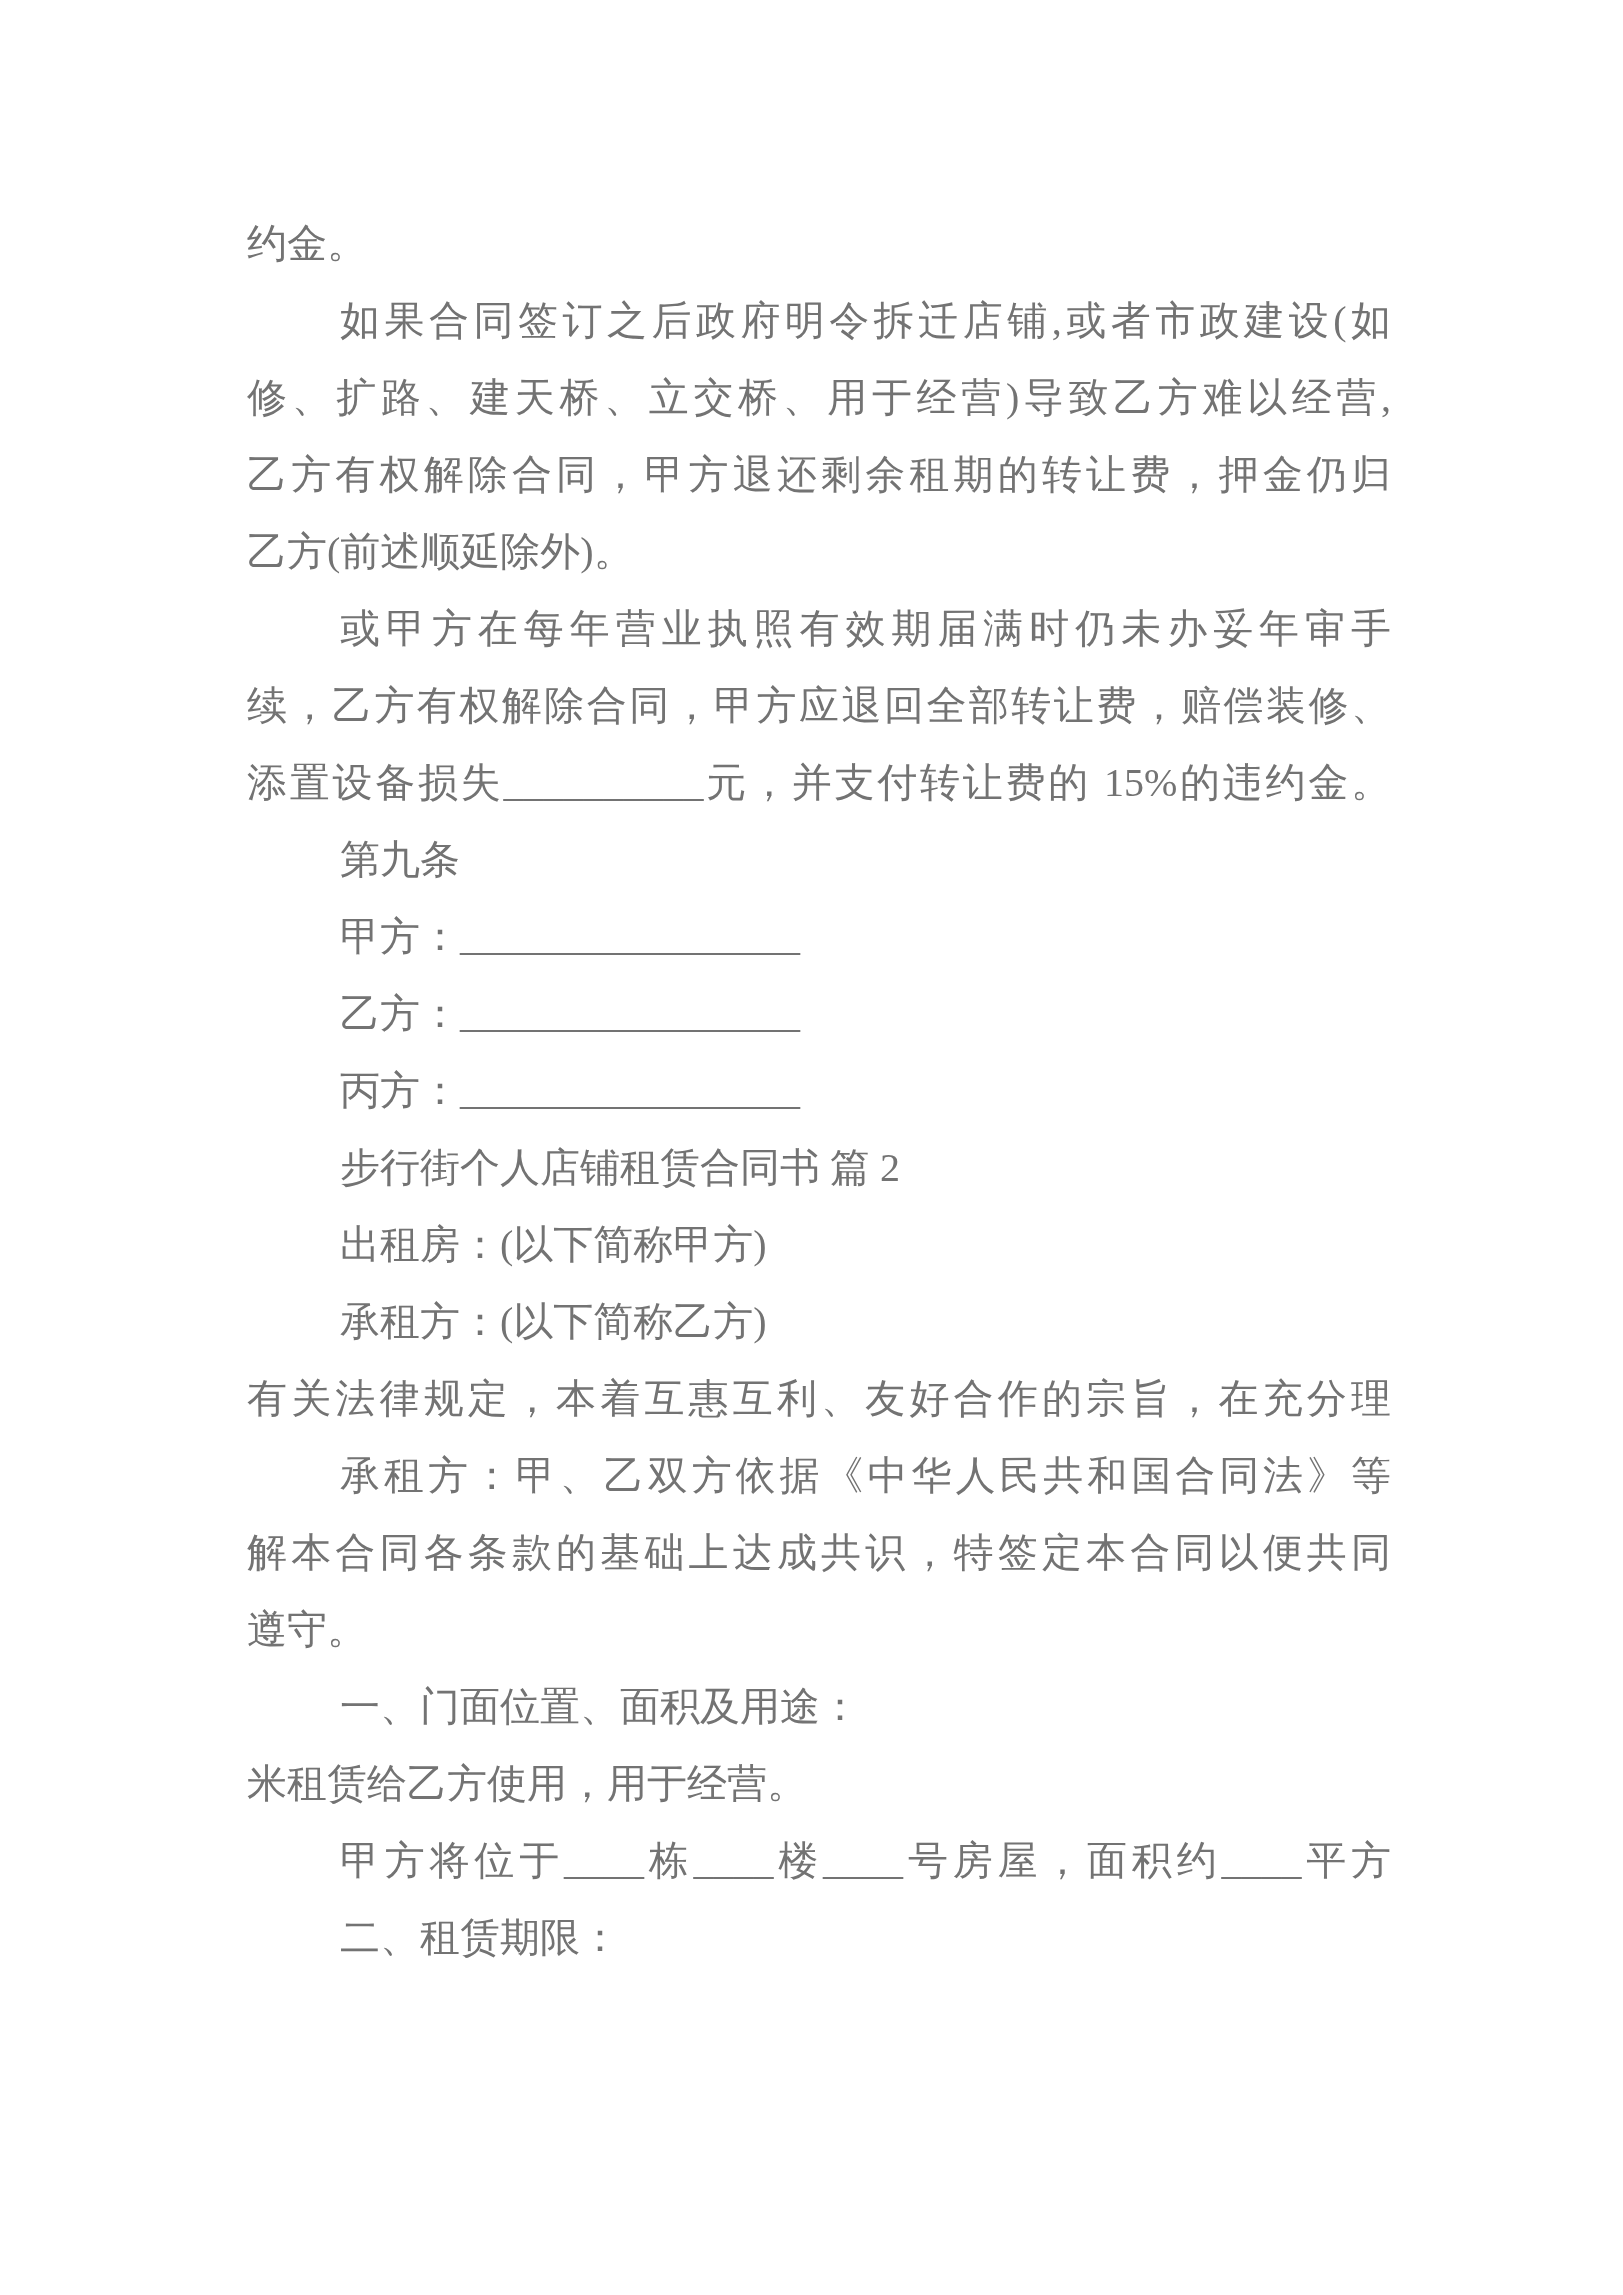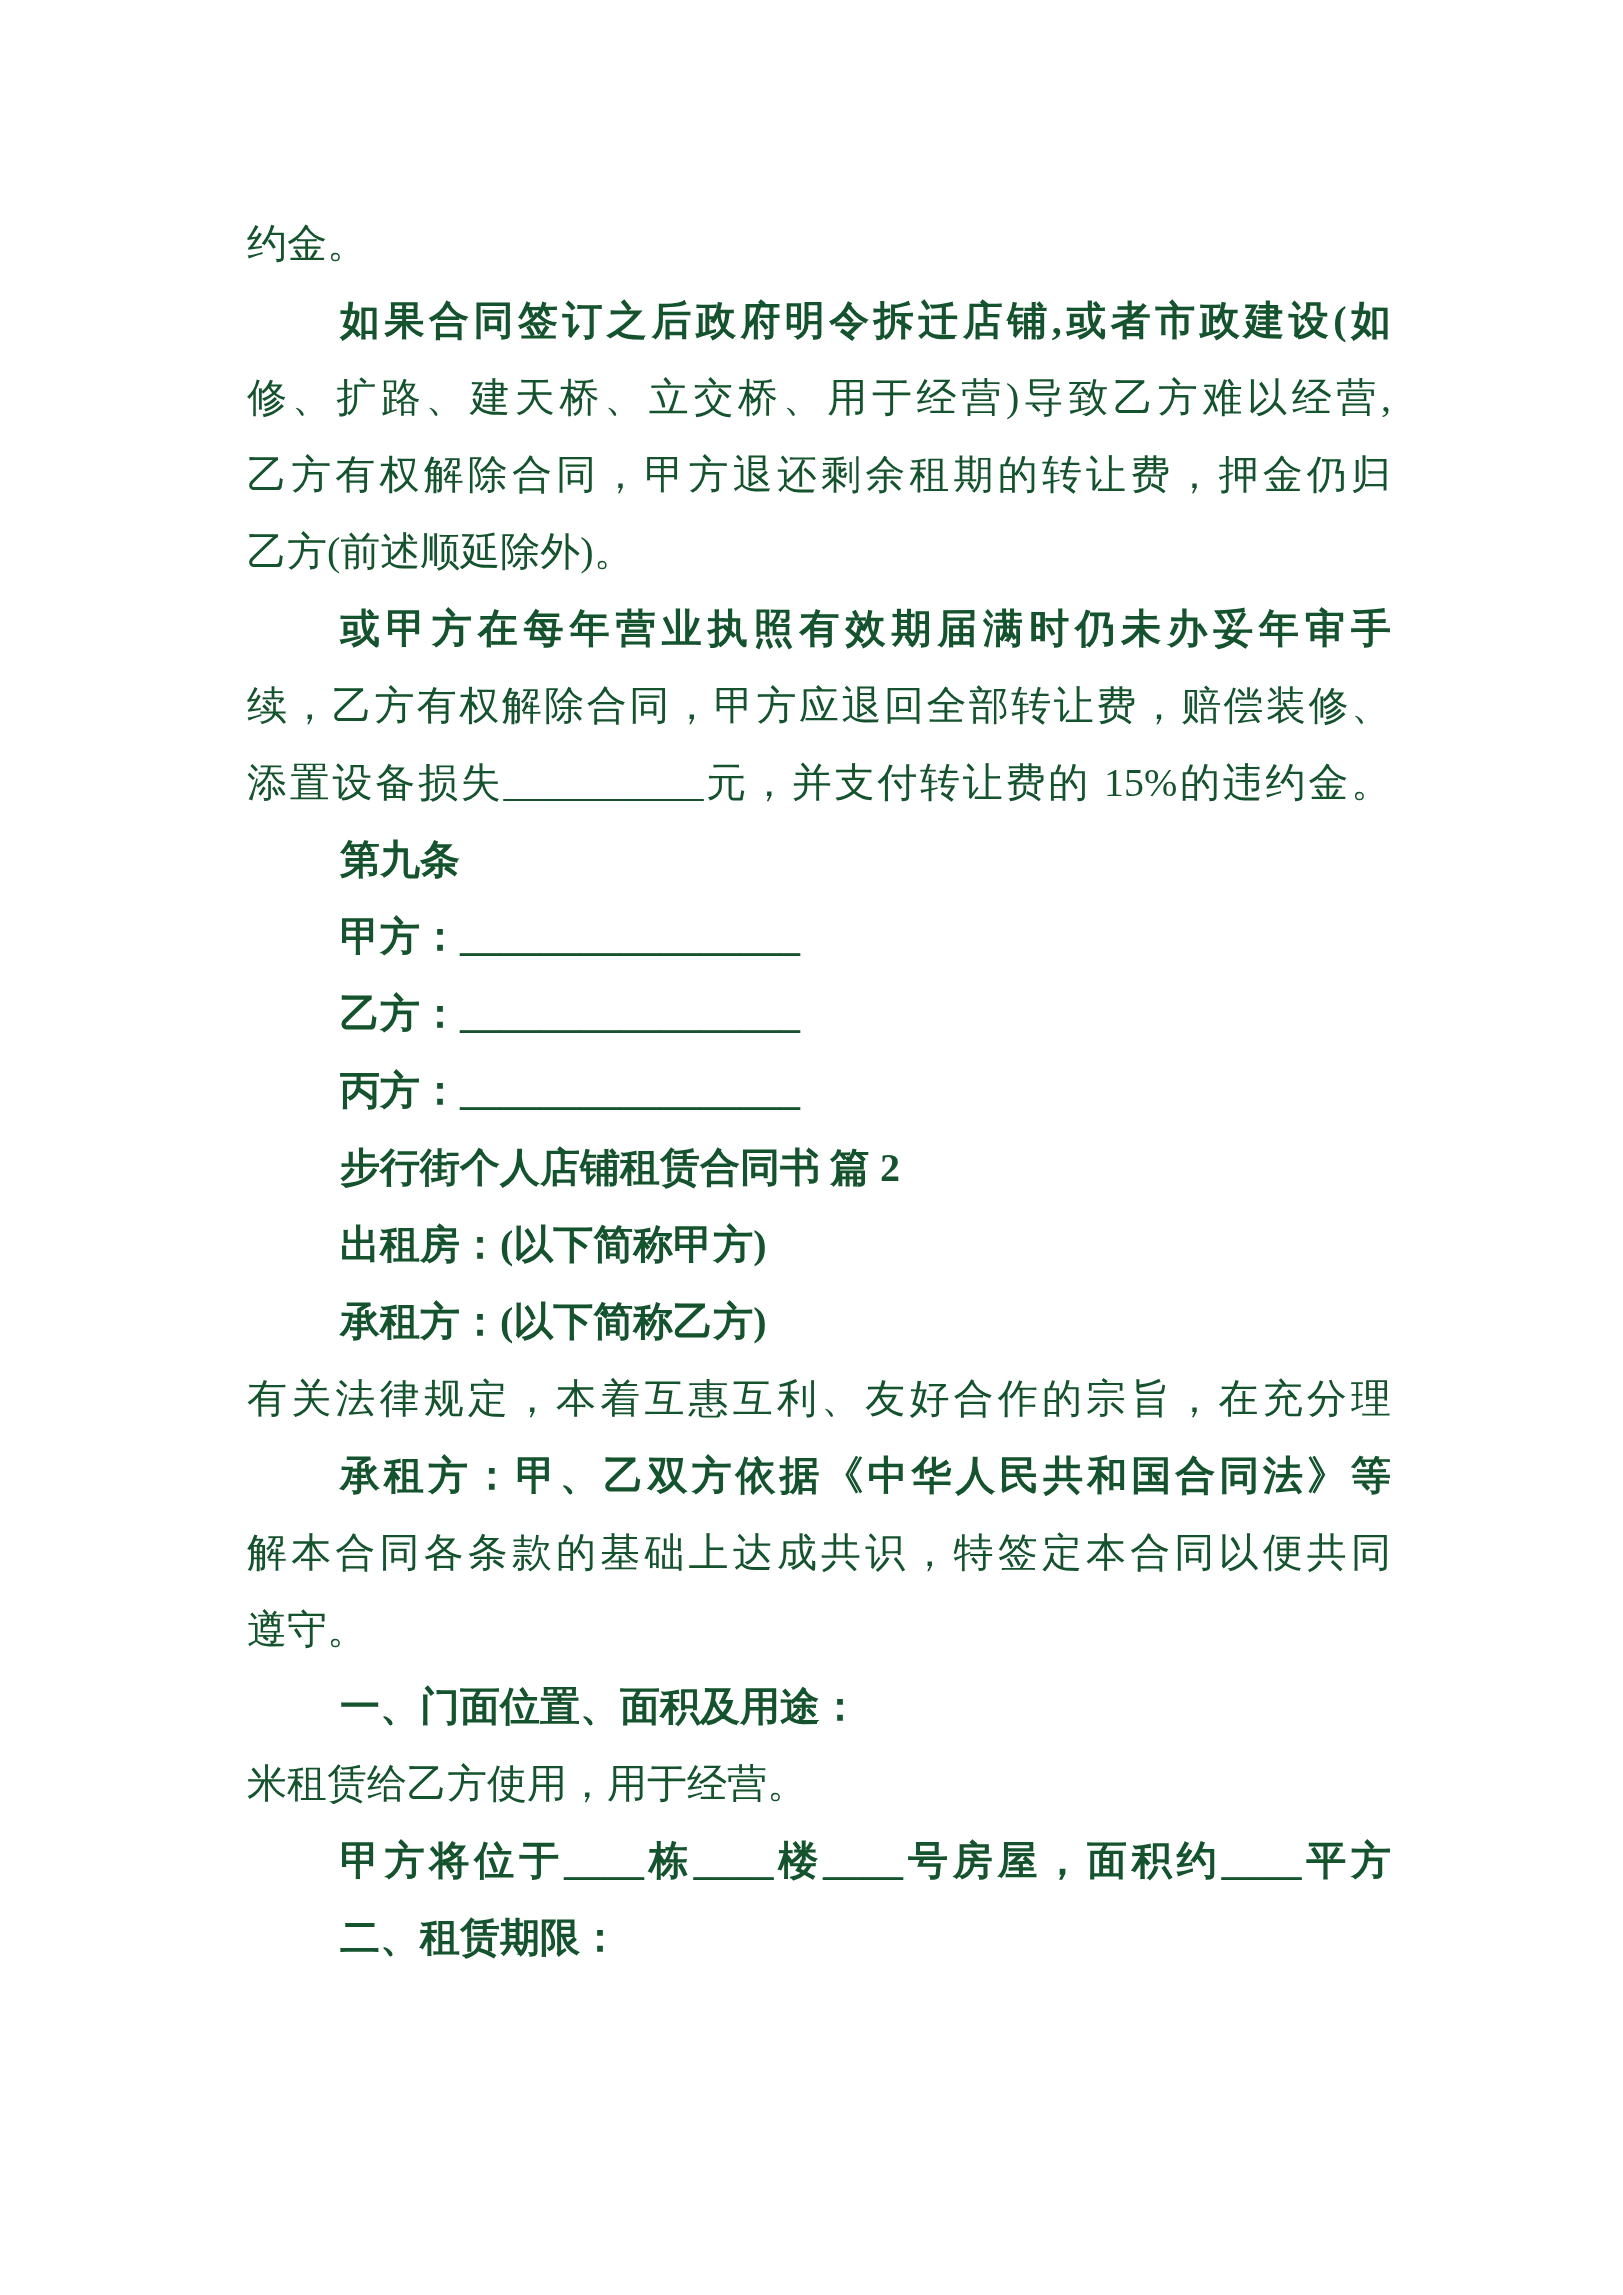--- a/index.html
+++ b/index.html
@@ -10,37 +10,36 @@
   body {
     width: 1623px;
     height: 2295px;
     overflow: hidden;
   }
   .page {
     box-sizing: border-box;
     width: 1623px;
     height: 2295px;
     background: #ffffff;
-    color: #14532d;
+    color: #737373;
     font-family: "Liberation Serif", "DejaVu Serif", serif;
     font-size: 40px;
     line-height: 77px;
     padding: 205px 232px 16px 247px;
   }
   .doc {
     width: 100%;
   }
   .line {
     white-space: pre-wrap;
     text-align: left;
     letter-spacing: 0;
   }
   .line.indent {
     text-indent: 93px;
-    font-weight: bold;
   }
   .line.full {
     text-align: justify;
     text-align-last: justify;
   }
 </style>
 </head>
 <body>
 
 <div class="page">

